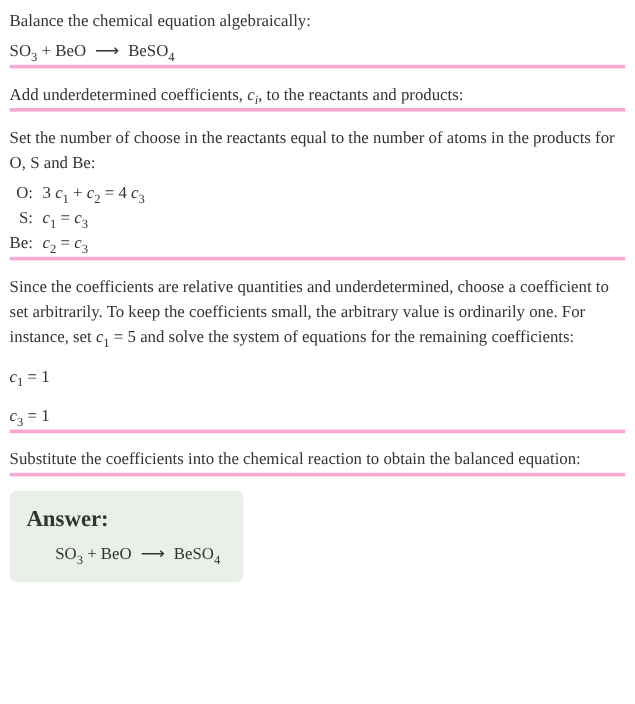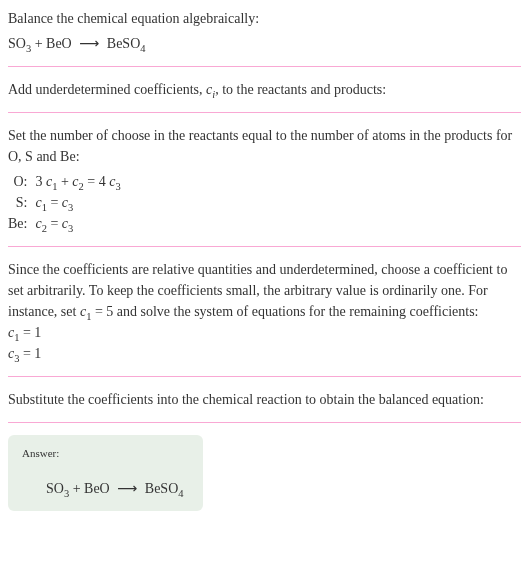--- a/index.html
+++ b/index.html
@@ -10,22 +10,21 @@
     body {
       font-family: Georgia, 'Times New Roman', serif;
       font-size: 14px;
       color: #333;
       background: #fff;
       width: 529px;
       padding: 8px 8px 12px 8px;
       line-height: 1.5;
     }
     .section {
-      border-bottom: 1px solid #f9a8d4;
-      padding-bottom: 12px;
+      border-bottom: 3px solid #f9a8d4;
       margin-bottom: 12px;
     }
     .section:last-of-type {
       border-bottom: none;
       margin-bottom: 8px;
     }
     .equation {
       margin-top: 4px;
       font-family: Georgia, serif;
     }
@@ -39,32 +38,33 @@
     .eq-label {
       display: table-cell;
       text-align: right;
       padding-right: 8px;
       white-space: nowrap;
     }
     .eq-val {
       display: table-cell;
     }
     .coef-list div {
-      margin-top: 0;
+      margin-top: 12px;
     }
     .answer-box {
       background: #e8f0e8;
       border-radius: 6px;
       padding: 10px 14px 12px 14px;
       display: inline-block;
       min-width: 195px;
     }
     .answer-label {
-      font-size: 11px;
-      margin-bottom: 16px;
+      font-size: 19px;
+      margin-bottom: 4px;
+      font-weight: bold;
     }
     .answer-eq {
       padding-left: 24px;
     }
     sub {
       font-size: 0.75em;
       vertical-align: sub;
       line-height: 0;
     }
     .sub-i {

